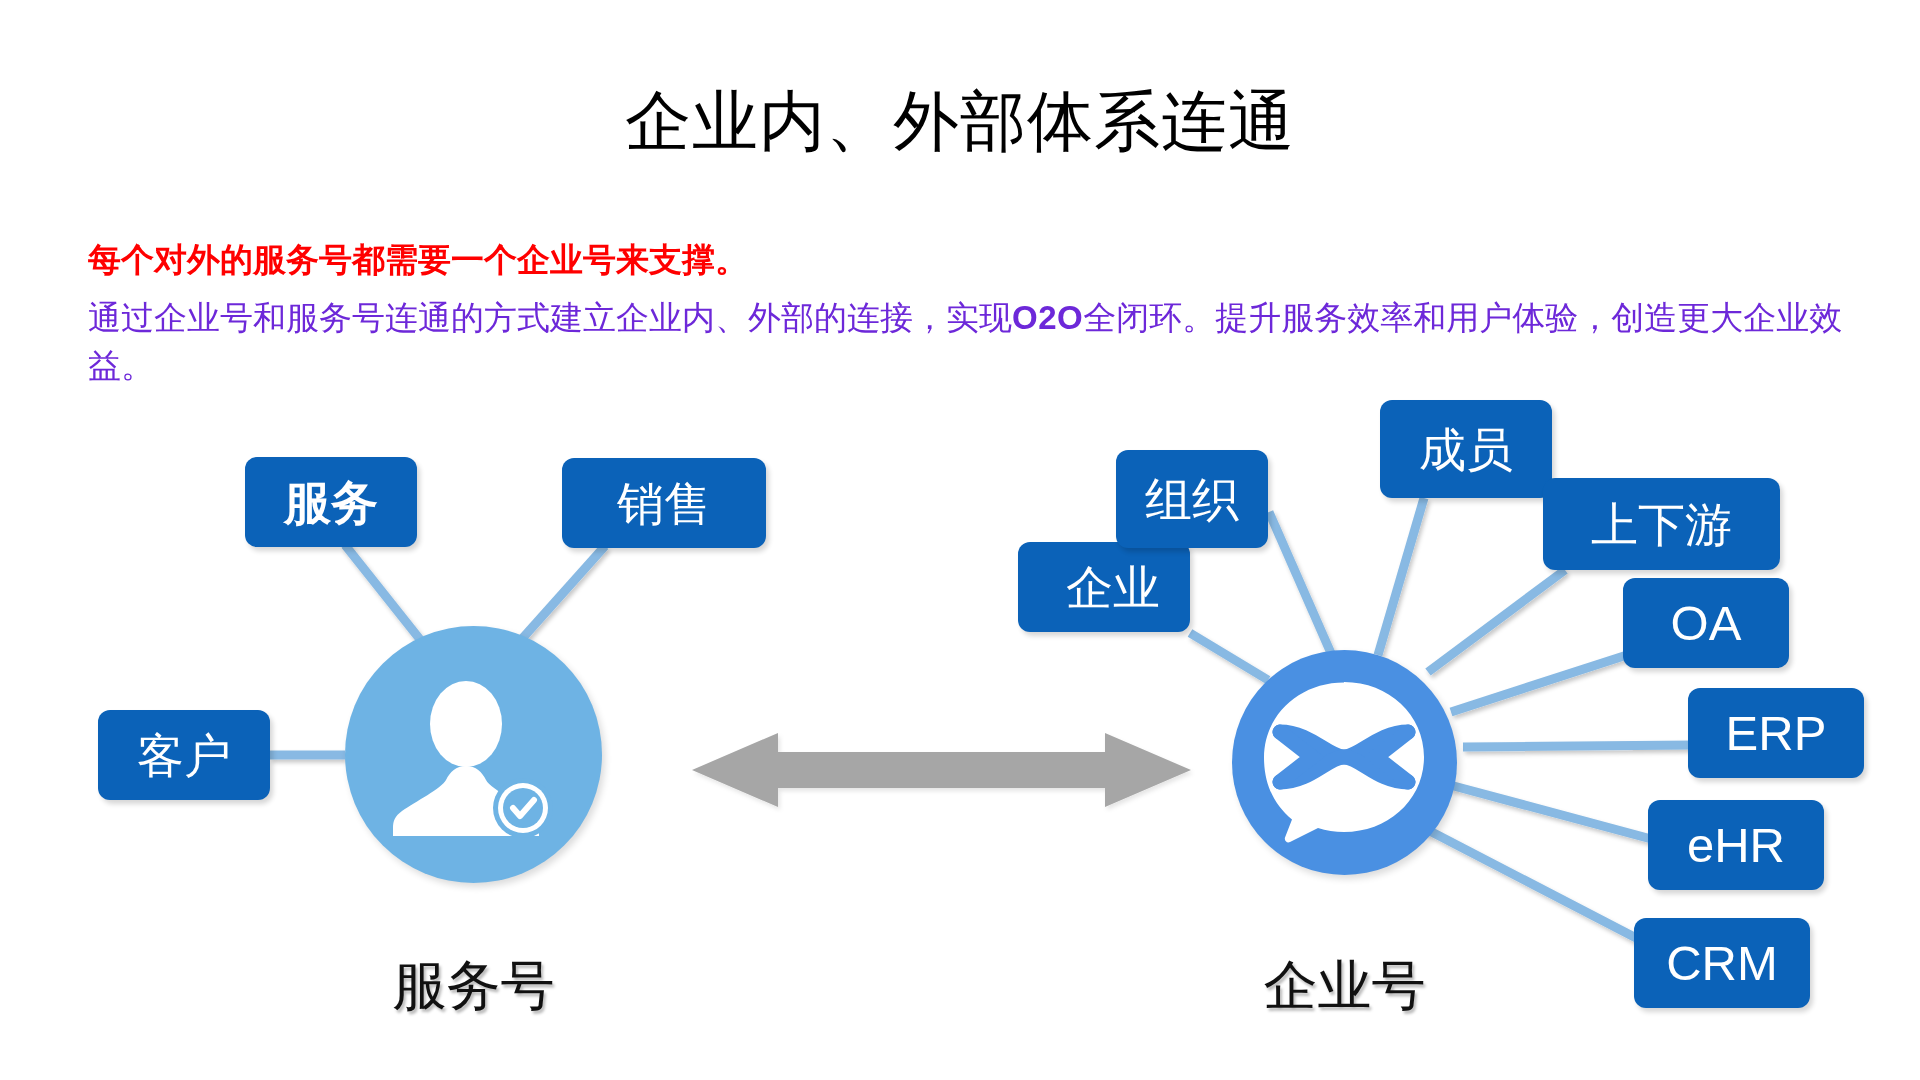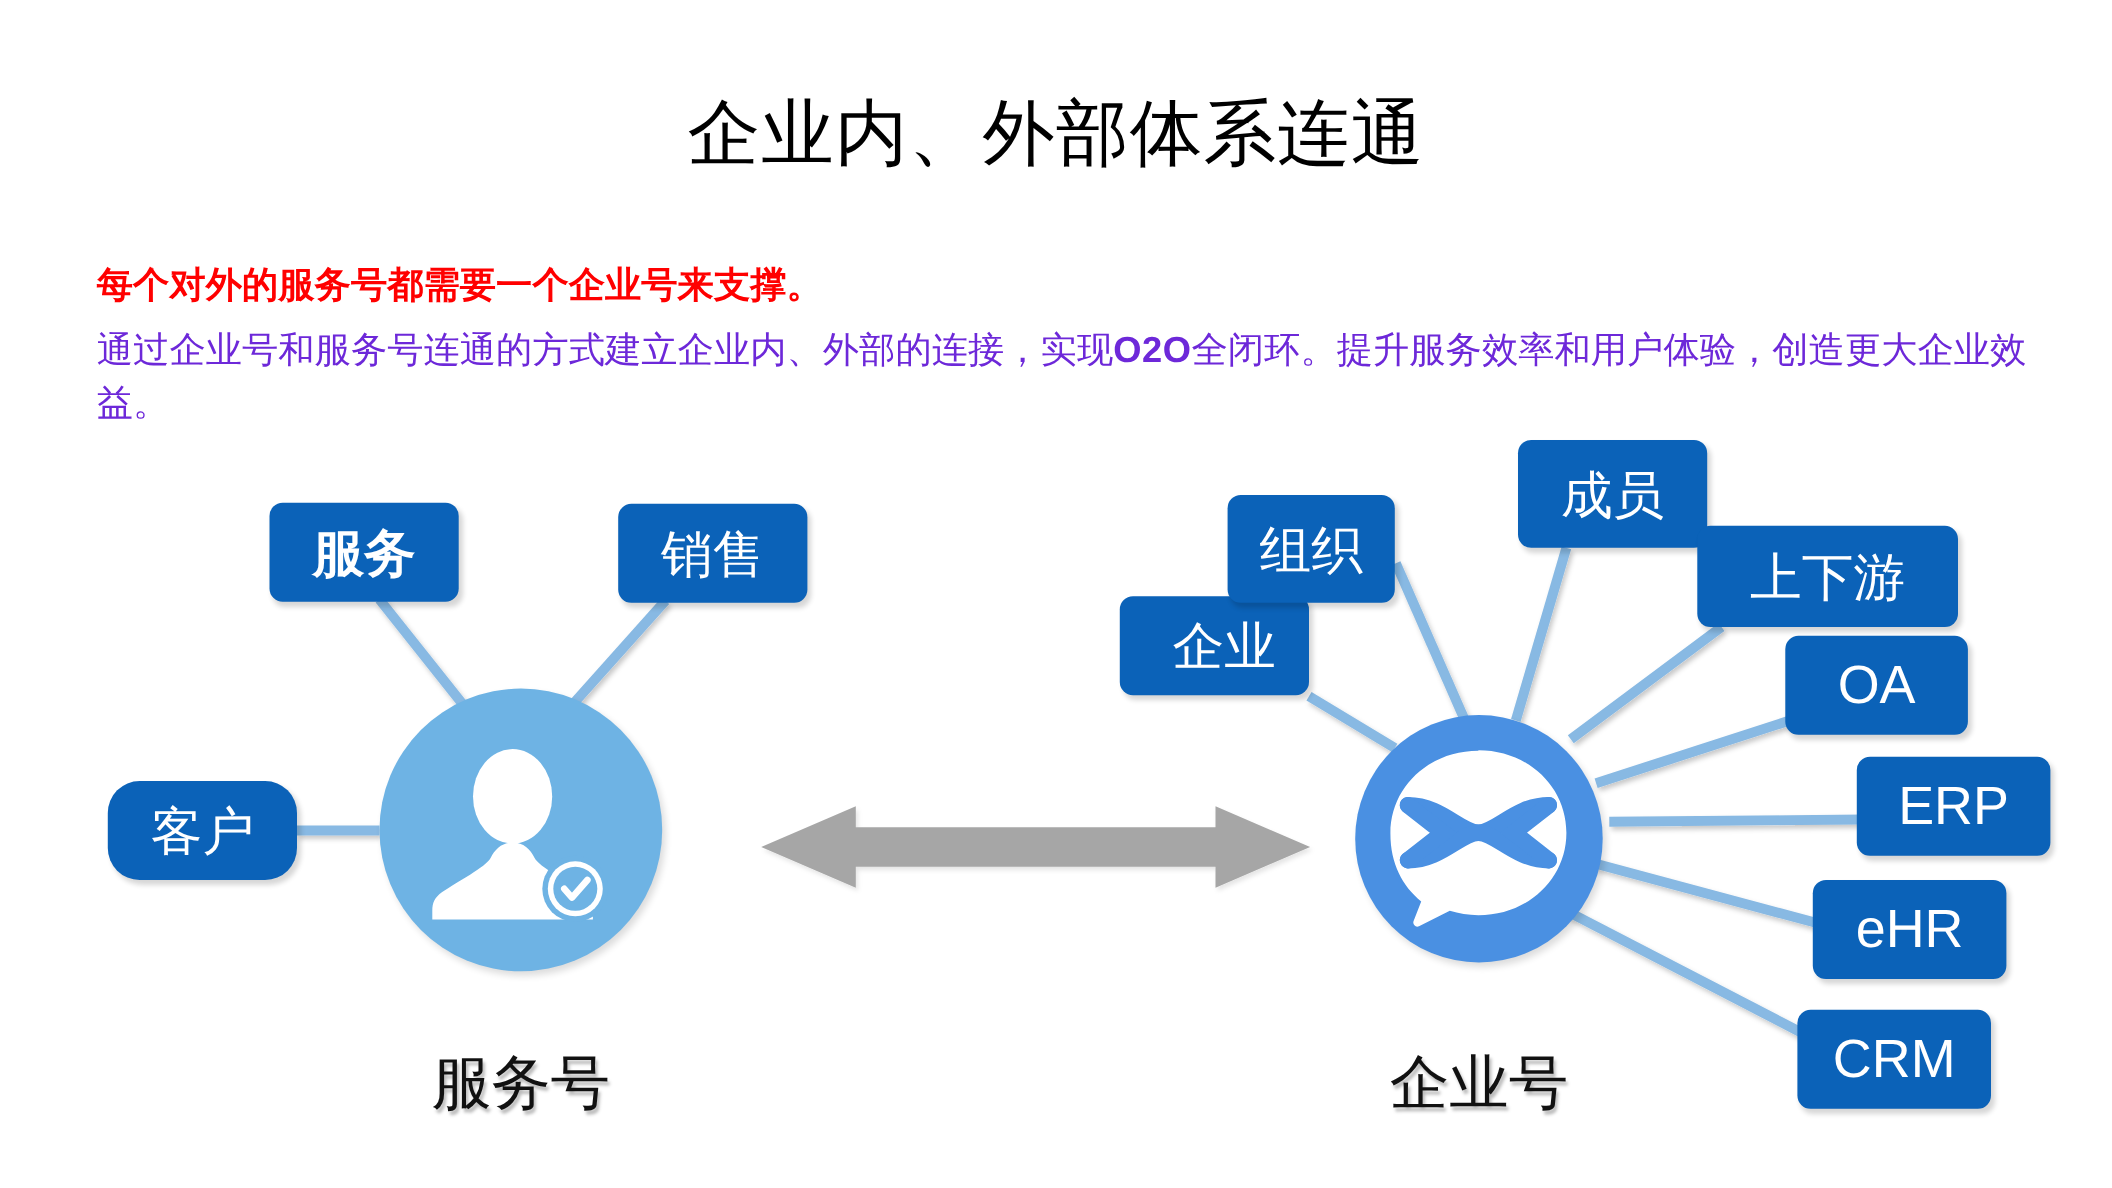--- a/index.html
+++ b/index.html
@@ -201,25 +201,25 @@
       <circle cx="178" cy="182" r="25" fill="#ffffff"></circle>
       <circle cx="178" cy="182" r="20" fill="#6EB3E4"></circle>
       <path d="M168 182 l7 8 l14 -16" stroke="#ffffff" stroke-width="6" fill="none" stroke-linecap="round" stroke-linejoin="round"></path>
     </svg>
   </div>
 
   <div class="badge" style="left:245px; top:457px; width:172px; height:90px;font-weight:bold;">
     <span>服务</span>
   </div>
 
-  <div class="badge" style="left:562px; top:458px; width:172px; height:90px;">
+  <div class="badge" style="left:562px; top:458px; width:204px; height:90px;">
     <span>销售</span>
   </div>
 
-  <div class="badge" style="left:98px; top:710px; width:172px; height:90px;border-radius:29px;">
+  <div class="badge" style="left:98px; top:710px; width:172px; height:90px;">
     <span>客户</span>
   </div>
 
   <div class="caption" style="left:345px; top:955px; width:257px;">服务号</div>
 
   <div class="circle work" style="left:1232px; top:650px; width:225px; height:225px;">
     <svg class="circle-glyph" viewBox="0 0 225 225" xmlns="http://www.w3.org/2000/svg">
 
       <path d="M112 32
                c45 0 80 33 80 75

